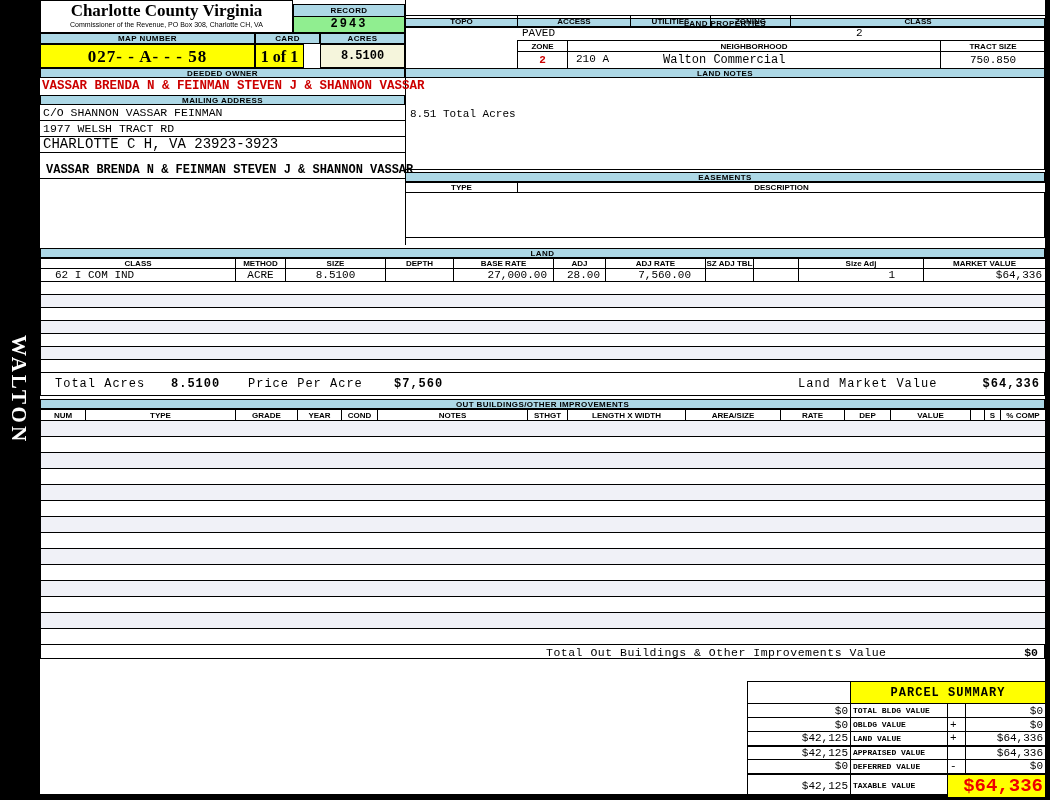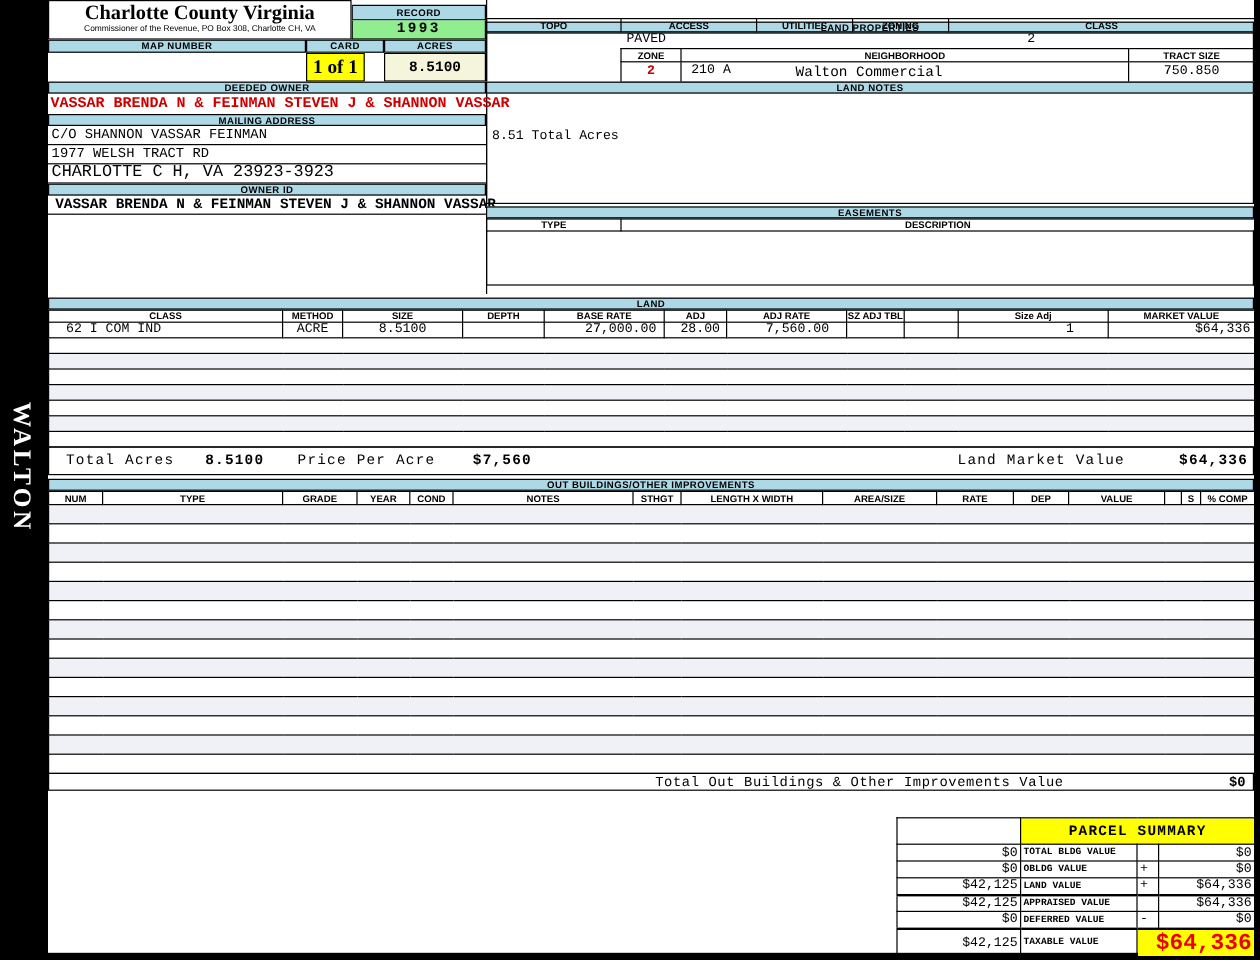--- a/index.html
+++ b/index.html
@@ -34,38 +34,38 @@
 
 <div class="abs walton" style="left:6px;top:335px;height:160px;">WALTON</div>
 
 <div class="page">
 
   <div class="abs bdr" style="left:0;top:0;width:253px;height:33px;">
     <div style="text-align:center;font:600 17px 'Liberation Serif',serif;line-height:20px;">Charlotte County Virginia</div>
     <div style="text-align:center;font:7px 'Liberation Sans',sans-serif;line-height:8px;">Commissioner of the Revenue, PO Box 308, Charlotte CH, VA</div>
   </div>
   <div class="abs band" style="left:253px;top:4px;width:112px;height:13px;line-height:12px;">RECORD</div>
-  <div class="abs green bdr nol mono" style="left:253px;top:17px;width:112px;height:16px;text-align:center;font-weight:700;font-size:12px;line-height:15px;letter-spacing:2px;">1993</div>
+  <div class="abs green bdr nol mono" style="left:253px;top:17px;width:112px;height:16px;text-align:center;font-weight:700;font-size:12px;line-height:15px;letter-spacing:2px;">2943</div>
 
   <div class="abs band" style="left:0;top:33px;width:215px;height:11px;line-height:10px;">MAP NUMBER</div>
   <div class="abs band" style="left:215px;top:33px;width:65px;height:11px;line-height:10px;">CARD</div>
   <div class="abs band" style="left:280px;top:33px;width:85px;height:11px;line-height:10px;">ACRES</div>
 
+  <div class="abs yellow bdr" style="left:0;top:44px;width:215px;height:24px;text-align:center;font:700 17px 'Liberation Serif',serif;line-height:23px;letter-spacing:1px;">027- - A- - - 58</div>
   <div class="abs yellow bdr" style="left:215px;top:44px;width:49px;height:24px;text-align:center;font:700 16px 'Liberation Serif',serif;line-height:23px;">1 of 1</div>
   <div class="abs cream bdr mono" style="left:280px;top:44px;width:85px;height:24px;text-align:center;font-weight:700;font-size:12px;line-height:23px;">8.5100</div>
 
   <div class="abs band" style="left:0;top:68px;width:365px;height:10px;">DEEDED OWNER</div>
   <div class="abs mono red" style="left:2px;top:79px;height:15px;white-space:nowrap;font-weight:700;font-size:12.5px;line-height:15px;z-index:5;">VASSAR BRENDA N &amp; FEINMAN STEVEN J &amp; SHANNON VASSAR</div>
 
   <div class="abs band" style="left:0;top:95px;width:365px;height:10px;">MAILING ADDRESS</div>
   <div class="abs mono" style="left:0;top:105px;width:365px;height:16px;border-bottom:1px solid #000;font-size:11.5px;line-height:15px;padding-left:3px;box-sizing:border-box;">C/O SHANNON VASSAR FEINMAN</div>
   <div class="abs mono" style="left:0;top:121px;width:365px;height:16px;border-bottom:1px solid #000;font-size:11.5px;line-height:15px;padding-left:3px;box-sizing:border-box;">1977 WELSH TRACT RD</div>
   <div class="abs mono" style="left:0;top:137px;width:365px;height:16px;border-bottom:1px solid #000;font-size:14px;line-height:15px;padding-left:3px;box-sizing:border-box;">CHARLOTTE C H, VA 23923-3923</div>
 
-  <div class="abs band" style="left:0;top:153px;width:365px;height:10px;">OWNER ID</div>
   <div class="abs mono" style="left:0;top:163px;width:365px;height:16px;border-bottom:1px solid #000;font-weight:700;font-size:12px;line-height:15px;padding-left:6px;box-sizing:border-box;white-space:nowrap;">VASSAR BRENDA N &amp; FEINMAN STEVEN J &amp; SHANNON VASSAR</div>
 
   <div class="abs vline" style="left:365px;top:0;height:245px;"></div>
 
   <div class="abs band" style="left:365px;top:5px;width:640px;height:10px;margin-top:13px;">LAND PROPERTIES</div>
   <div class="abs" style="left:365px;top:15px;width:640px;">
     <table class="grid">
         <colgroup>
           <col style="width:112px">
           <col style="width:113px">

